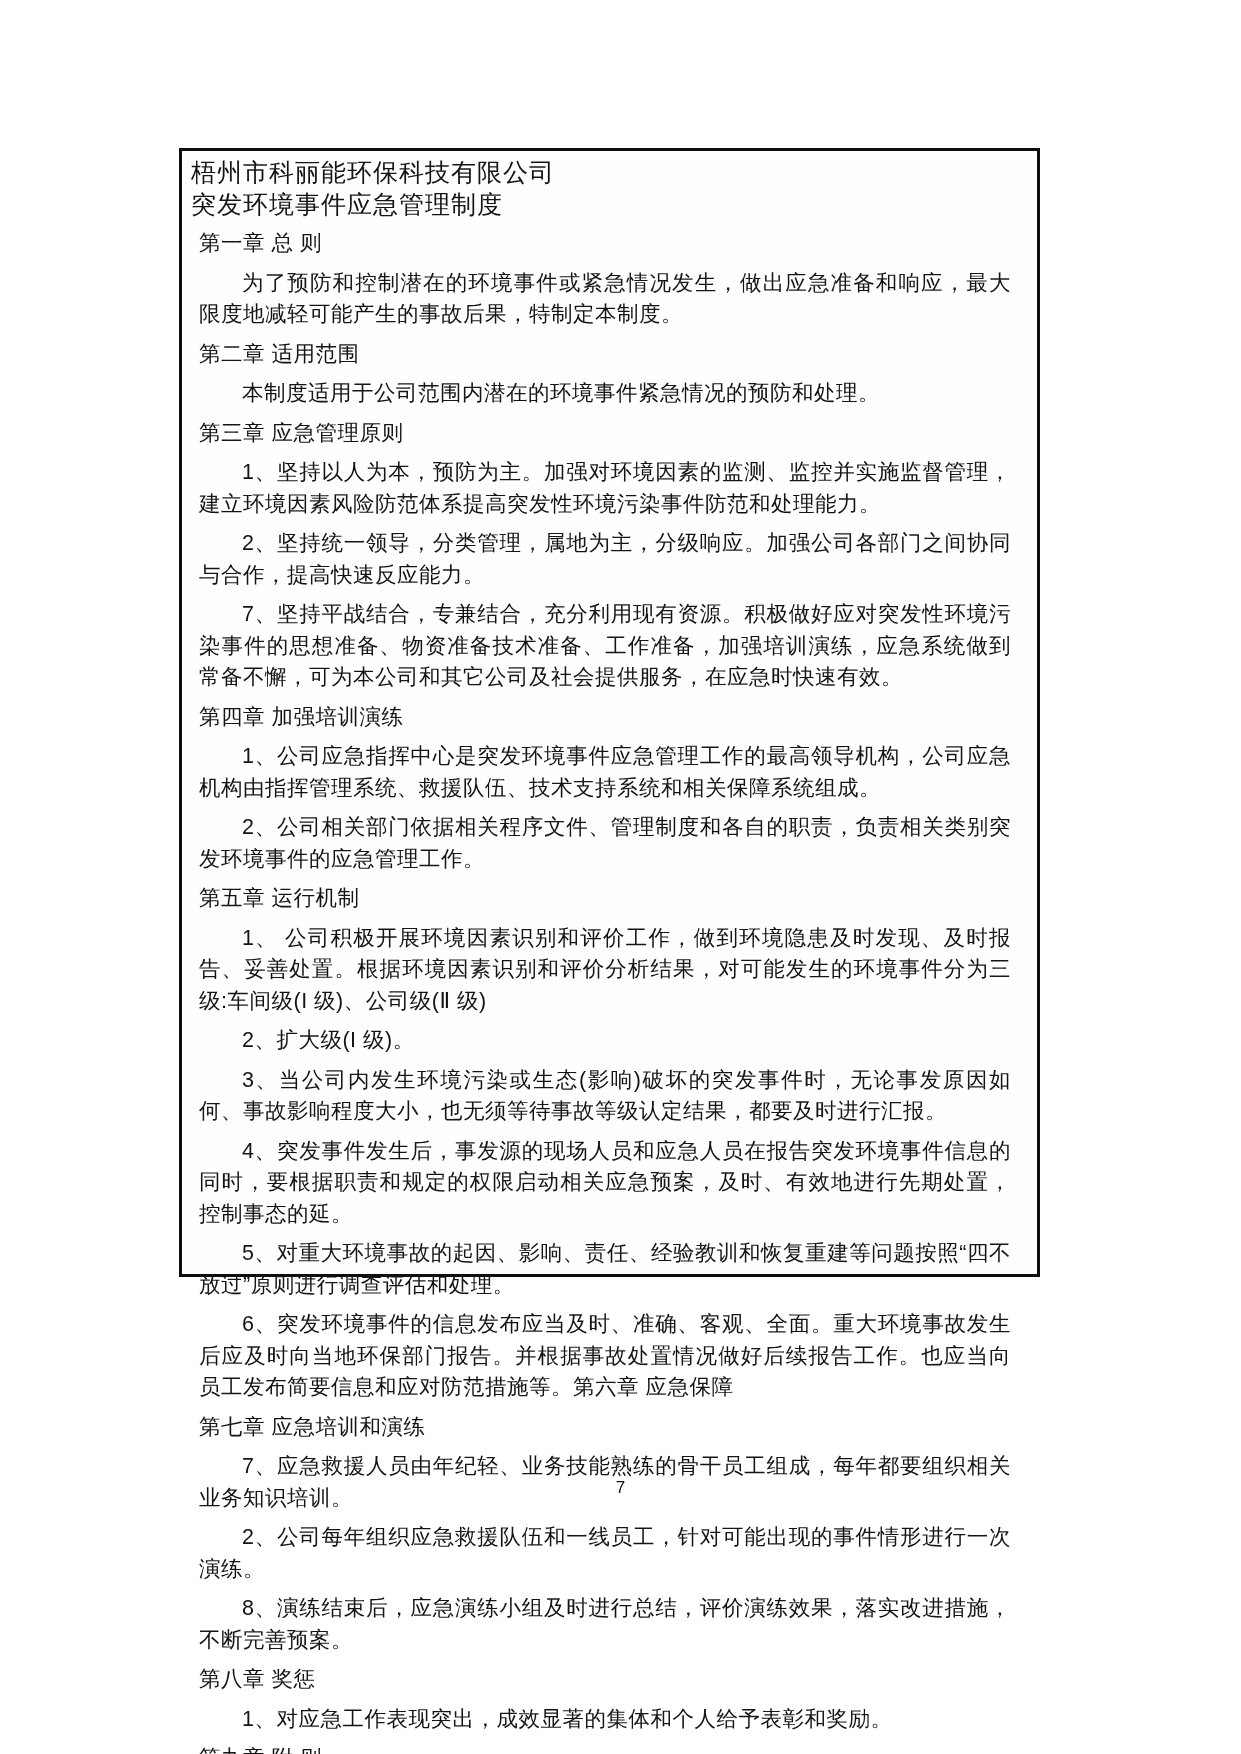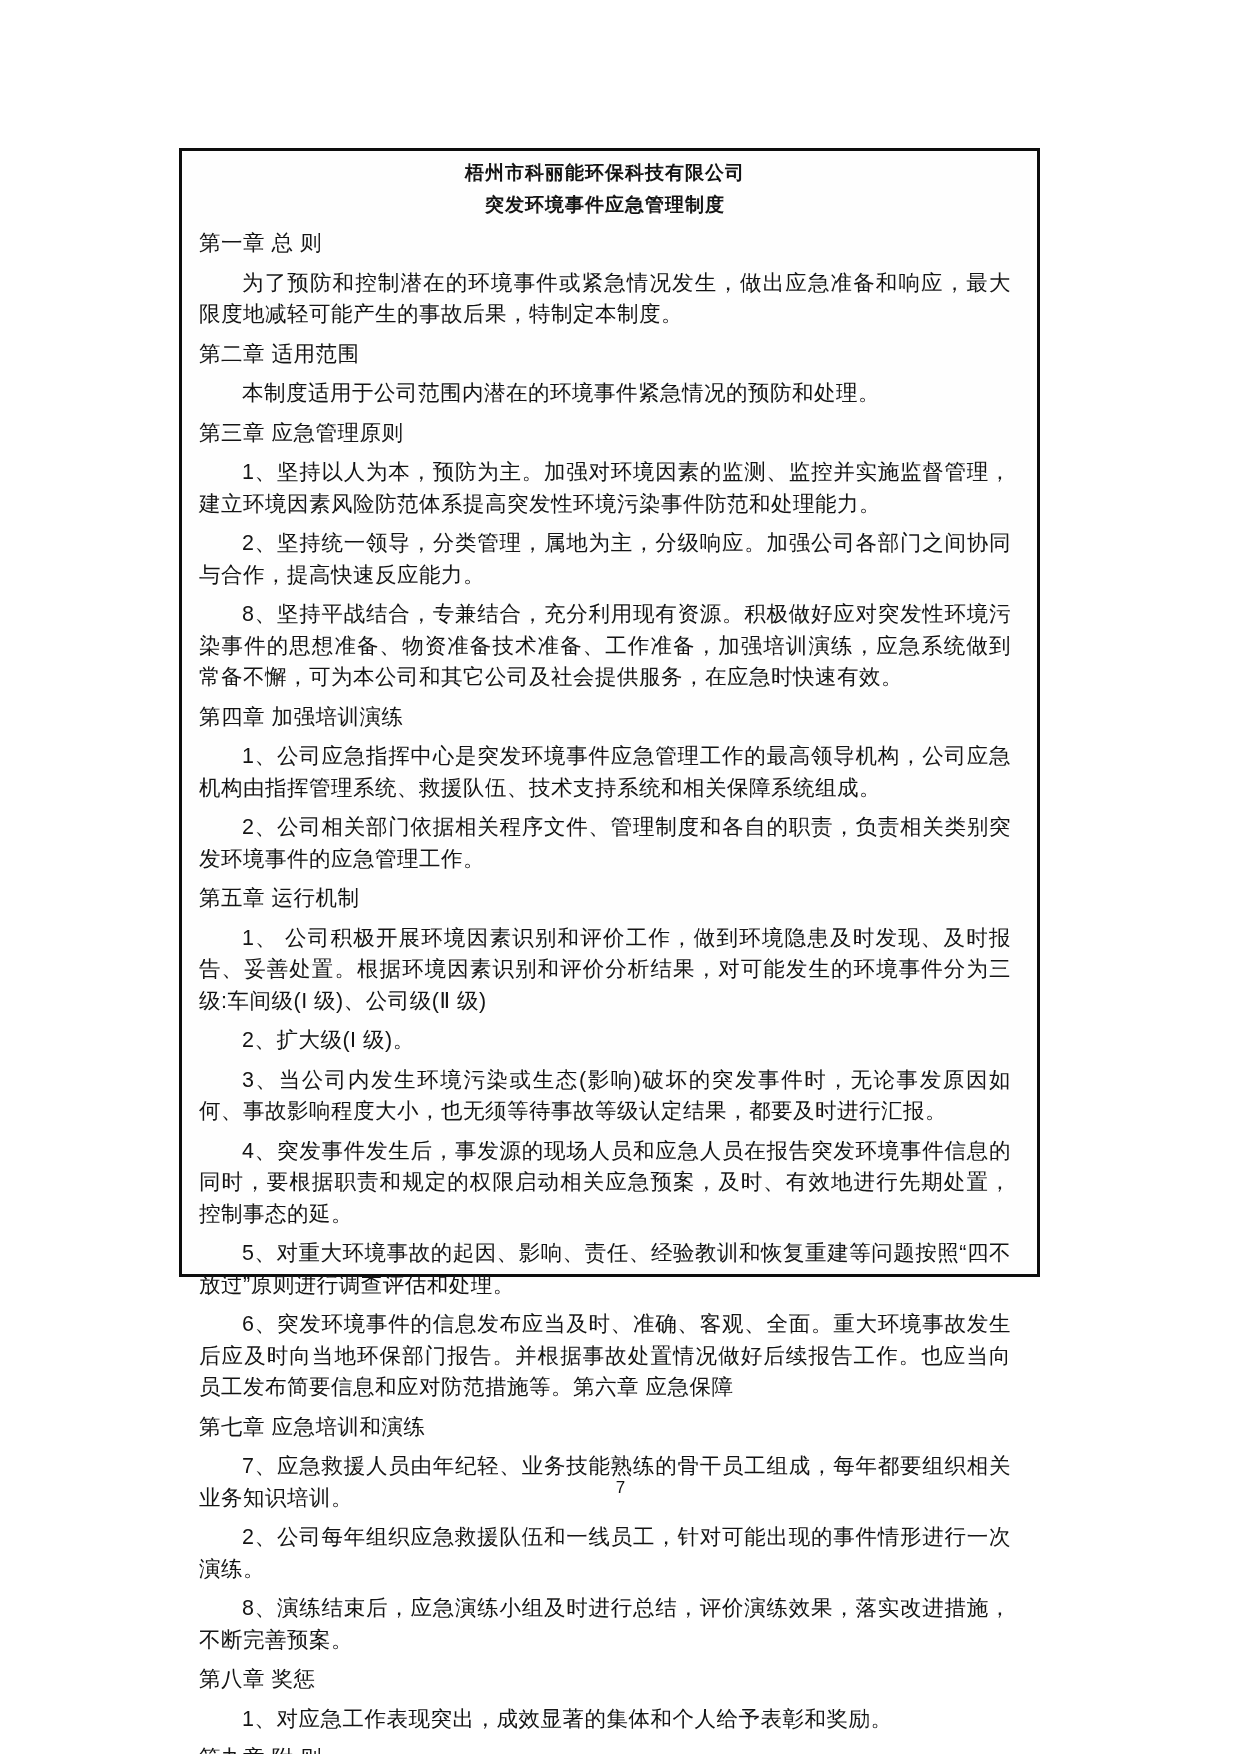--- a/index.html
+++ b/index.html
@@ -23,24 +23,24 @@
     left: 179px;
     top: 148px;
     width: 861px;
     height: 1129px;
     border: 3px solid #0d0d0d;
     box-sizing: border-box;
     padding: 6px 18px 10px 9px;
     background: #fefefe;
   }
   .doc-title {
-    text-align: center;
-    font-size: 19px;
+    text-align: left;
+    font-size: 25px;
     line-height: 31.5px;
-    font-weight: 700;
+    font-weight: 400;
     letter-spacing: 1px;
     white-space: nowrap;
   }
   .para {
     margin: 8px;
     font-size: 21.5px;
     line-height: 31.5px;
     text-align: justify;
     letter-spacing: 0.5px;
   }
@@ -72,21 +72,21 @@
     <div class="doc-title">梧州市科丽能环保科技有限公司</div>
     <div class="doc-title">突发环境事件应急管理制度</div>
     <div id="doc-body">
         <p class="para heading">第一章 总 则</p>
         <p class="para body">为了预防和控制潜在的环境事件或紧急情况发生，做出应急准备和响应，最大限度地减轻可能产生的事故后果，特制定本制度。</p>
         <p class="para heading">第二章 适用范围</p>
         <p class="para body">本制度适用于公司范围内潜在的环境事件紧急情况的预防和处理。</p>
         <p class="para heading">第三章 应急管理原则</p>
         <p class="para body">1、坚持以人为本，预防为主。加强对环境因素的监测、监控并实施监督管理，建立环境因素风险防范体系提高突发性环境污染事件防范和处理能力。</p>
         <p class="para body">2、坚持统一领导，分类管理，属地为主，分级响应。加强公司各部门之间协同与合作，提高快速反应能力。</p>
-        <p class="para body">8、坚持平战结合，专兼结合，充分利用现有资源。积极做好应对突发性环境污染事件的思想准备、物资准备技术准备、工作准备，加强培训演练，应急系统做到常备不懈，可为本公司和其它公司及社会提供服务，在应急时快速有效。</p>
+        <p class="para body">7、坚持平战结合，专兼结合，充分利用现有资源。积极做好应对突发性环境污染事件的思想准备、物资准备技术准备、工作准备，加强培训演练，应急系统做到常备不懈，可为本公司和其它公司及社会提供服务，在应急时快速有效。</p>
         <p class="para heading">第四章 加强培训演练</p>
         <p class="para body">1、公司应急指挥中心是突发环境事件应急管理工作的最高领导机构，公司应急机构由指挥管理系统、救援队伍、技术支持系统和相关保障系统组成。</p>
         <p class="para body">2、公司相关部门依据相关程序文件、管理制度和各自的职责，负责相关类别突发环境事件的应急管理工作。</p>
         <p class="para heading">第五章 运行机制</p>
         <p class="para body">1、 公司积极开展环境因素识别和评价工作，做到环境隐患及时发现、及时报告、妥善处置。根据环境因素识别和评价分析结果，对可能发生的环境事件分为三级:车间级(I 级)、公司级(Ⅱ 级)</p>
         <p class="para body">2、扩大级(I 级)。</p>
         <p class="para body">3、当公司内发生环境污染或生态(影响)破坏的突发事件时，无论事发原因如何、事故影响程度大小，也无须等待事故等级认定结果，都要及时进行汇报。</p>
         <p class="para body">4、突发事件发生后，事发源的现场人员和应急人员在报告突发环境事件信息的同时，要根据职责和规定的权限启动相关应急预案，及时、有效地进行先期处置，控制事态的延。</p>
         <p class="para body">5、对重大环境事故的起因、影响、责任、经验教训和恢复重建等问题按照“四不放过”原则进行调查评估和处理。</p>
         <p class="para body">6、突发环境事件的信息发布应当及时、准确、客观、全面。重大环境事故发生后应及时向当地环保部门报告。并根据事故处置情况做好后续报告工作。也应当向员工发布简要信息和应对防范措施等。第六章 应急保障</p>

